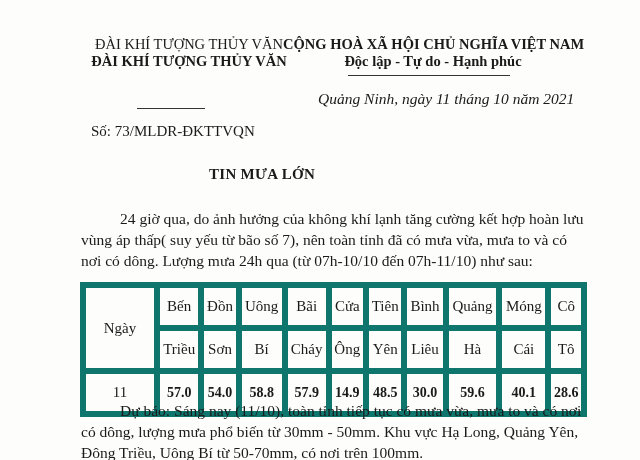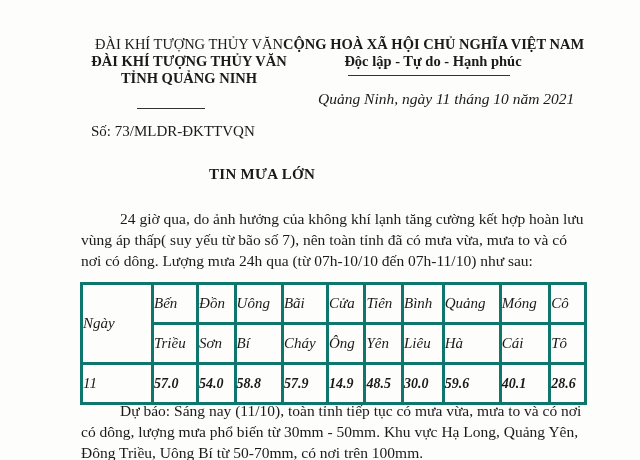--- a/index.html
+++ b/index.html
@@ -18,31 +18,30 @@
   .date { left:318px; top:90px; font-size:15.5px; font-style:italic; }
   .title { left:0; width:524px; top:166px; text-align:center; font-size:15px; font-weight:bold; letter-spacing:0.3px; }
   .para { left:81px; width:510px; font-size:15.5px; line-height:21px; white-space:normal; }
   .para p { margin:0; }
   .indent { text-indent:39px; }
   table.rain {
     position:absolute; left:80px; top:282px; width:507px;
     border-collapse:collapse; font-size:15px;
   }
   table.rain td {
-    border:3px solid #0f766e; text-align:left; padding:0; height:37px;font-style:italic;
+    border:6px solid #0f766e; text-align:center; padding:0; height:37px;
   }
   table.rain td.val { font-weight:bold; font-size:14px; }
 </style>
 </head>
 <body>
 
 <div class="abs left-head">
   <div>ĐÀI KHÍ TƯỢNG THỦY VĂN</div>
   <div class="b">ĐÀI KHÍ TƯỢNG THỦY VĂN</div>
-  <div class="b">TỈNH QUẢNG NINH</div>
 </div>
 <div class="rule-left"></div>
 <div class="abs so">Số: 73/MLDR-ĐKTTVQN</div>
 
 <div class="abs right-head">
   <div>CỘNG HOÀ XÃ HỘI CHỦ NGHĨA VIỆT NAM</div>
   <div>Độc lập - Tự do - Hạnh phúc</div>
 </div>
 <div class="rule-right"></div>
 <div class="abs date">Quảng Ninh, ngày 11 tháng 10 năm 2021</div>

